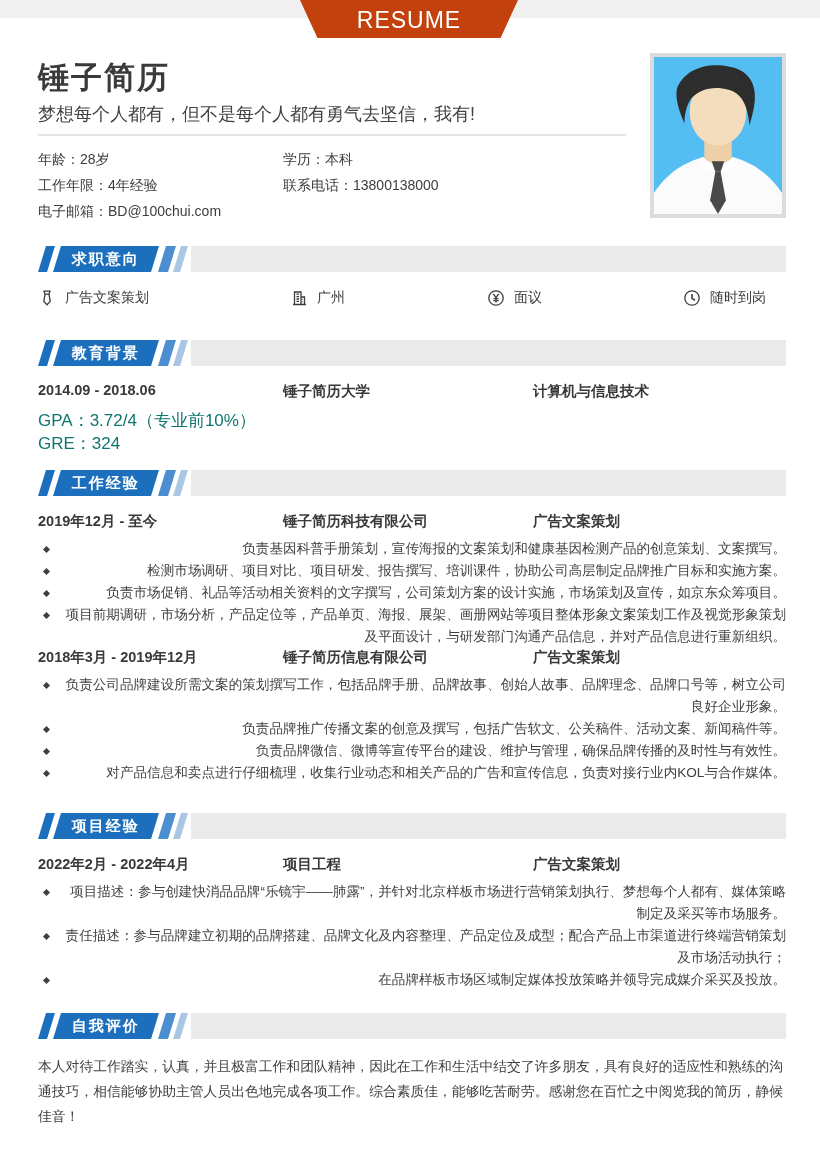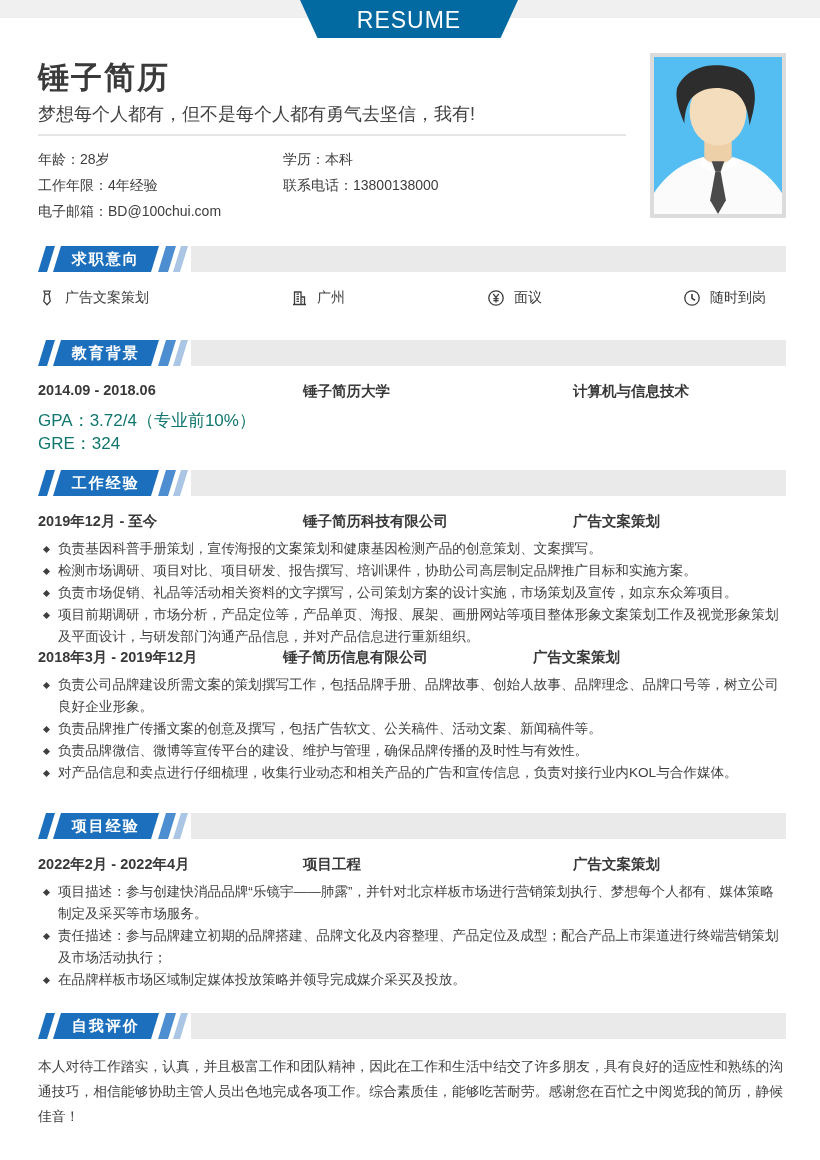--- a/index.html
+++ b/index.html
@@ -1,20 +1,20 @@
 <!DOCTYPE html>
 <html><head>
 <meta charset="utf-8">
 <style>
   html,body{margin:0;padding:0;background:#fff;}
   .page{position:relative;width:820px;height:1160px;background:#fff;overflow:hidden;
         font-family:"Liberation Sans","DejaVu Sans",sans-serif;color:#3d3d3d;}
   
   .topstrip{position:absolute;top:0;left:0;width:820px;height:18px;background:#f0f0f0;}
-  .banner{position:absolute;top:0;left:300px;width:218px;height:38px;background:#0369a1;
+  .banner{position:absolute;top:0;left:300px;width:218px;height:38px;background:#c2410c;
           clip-path:polygon(0 0,100% 0,92% 100%,8% 100%);
           display:flex;align-items:center;justify-content:center;padding-top:3px;box-sizing:border-box;}
   .banner span{color:#fff;font-size:23px;font-weight:500;letter-spacing:1px;}
   
   .hdr{position:absolute;left:38px;top:56px;width:600px;}
   .name{font-size:31px;font-weight:600;color:#3a3a3a;letter-spacing:2px;line-height:44px;}
   .motto{font-size:18px;color:#424242;margin-top:4px;line-height:20px;}
   .hdr-divider{width:588px;height:2px;background:#e5e5e5;margin-top:10px;}
   .info{display:grid;grid-template-columns:245px 1fr;margin-top:10px;font-size:14px;line-height:26px;}
   .info .cell{white-space:nowrap;}
@@ -31,24 +31,24 @@
   .chip .main span{display:inline-block;transform:skewX(17deg);color:#fff;font-size:15px;font-weight:700;letter-spacing:2px;}
   .chip .s1{width:10px;background:#4c8ecf;transform:skewX(-17deg);margin-left:7px;}
   .chip .s2{width:7px;background:#aac6e4;transform:skewX(-17deg);margin-left:5px;}
   
   .intent{display:grid;grid-template-columns:252px 197px 196px 1fr;margin-top:17px;font-size:14px;color:#3c3c3c;}
   .intent .it{display:flex;align-items:center;gap:9px;}
   .icon{width:18px;height:18px;flex:0 0 18px;}
   .icon svg{display:block;width:18px;height:18px;stroke:#3c3c3c;fill:none;stroke-width:1.3;}
   
   .row3{display:grid;grid-template-columns:245px 250px 1fr;font-weight:700;font-size:14.5px;color:#393939;}
-  .mt16{margin-top:16px;gap:20px;} .mt12{}
+  .mt16{margin-top:16px;} .mt12{}
   .plain{font-size:17px;line-height:23px;margin-top:8px;color:#0f766e;}
   
-  ul.blts{margin:7px 0 0 0;padding:0;list-style:none;}
+  ul.blts{margin:7px 0 0 0;padding:0;list-style:none;text-align:right;}
   ul.blts li{position:relative;padding-left:20px;line-height:22px;font-size:13.6px;color:#3f3f3f;}
   ul.blts li::before{content:"";position:absolute;left:6px;top:9px;width:5px;height:5px;background:#3f3f3f;transform:rotate(45deg);}
   
   .eval{margin-top:15px;font-size:13.8px;line-height:25px;color:#3f3f3f;}
 </style>
 </head>
 <body>
 
 <div class="page">
 

